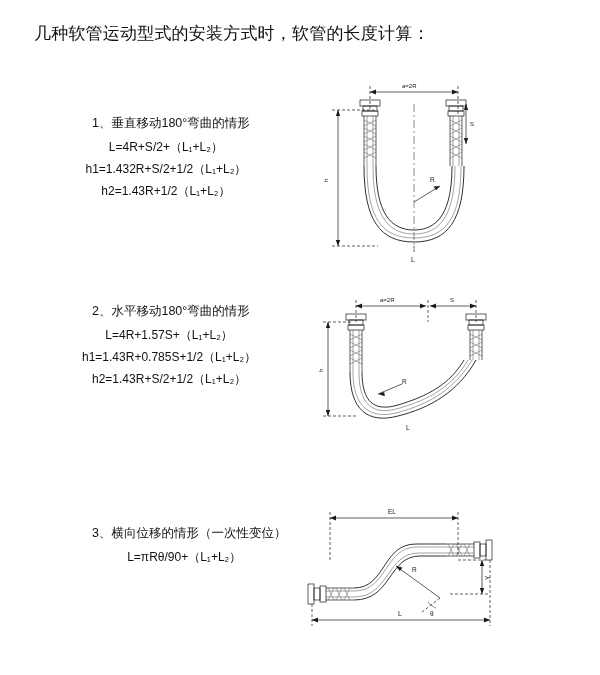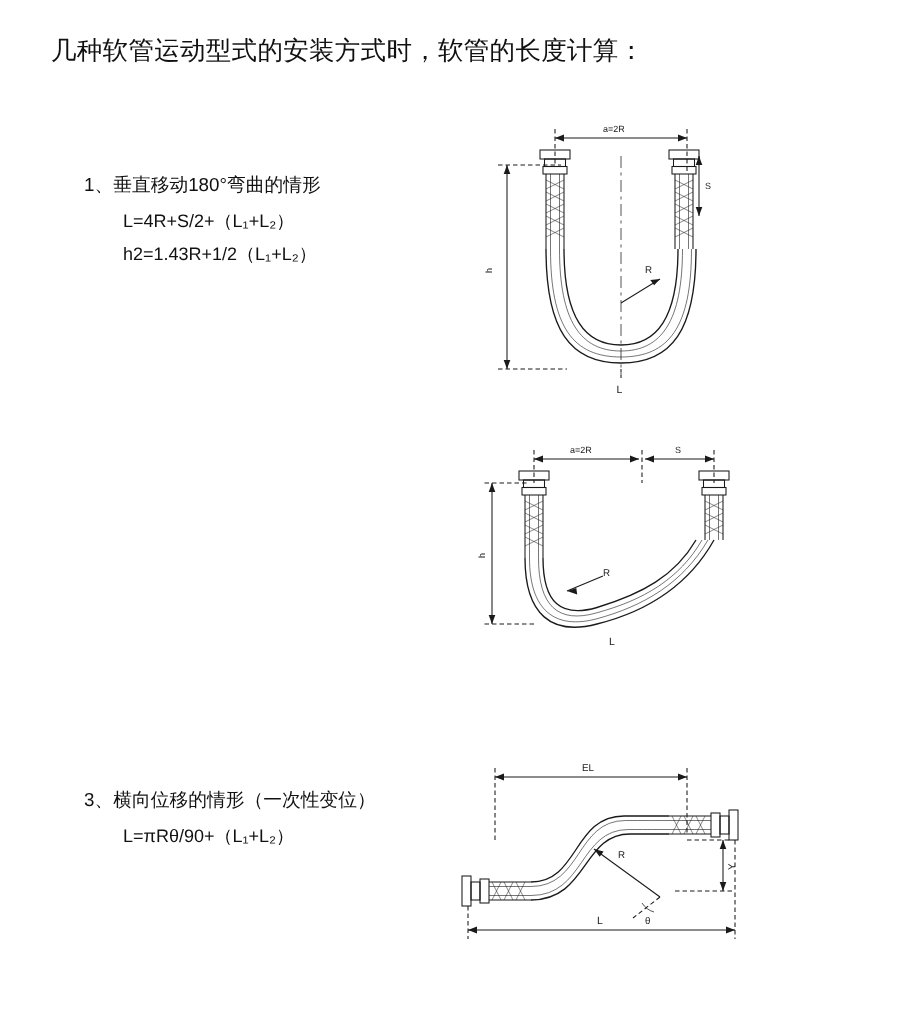--- a/index.html
+++ b/index.html
@@ -33,42 +33,45 @@
     position: absolute;
     font-size: 12px;
     line-height: 22px;
     color: #111;
     white-space: nowrap;
   }
   .sec-title {
     font-size: 12.5px;
     margin-bottom: 2px;
     white-space: nowrap;
+    margin-left: 36px;
   }
   .sec-formula {
     margin-left: 26px;
     white-space: nowrap;
+    text-align: center;
   }
   .fig {
     position: absolute;
   }
   .fig svg {
     display: block;
   }
 </style>
 </head>
 <body>
 
 <div class="page">
 
   <div class="heading">几种软管运动型式的安装方式时，软管的长度计算：</div>
 
   <div class="sec-text" style="left:56px; top:112px;">
     <div class="sec-title">1、垂直移动180°弯曲的情形</div>
     <div class="sec-formula">L=4R+S/2+（L₁+L₂）</div>
+    <div class="sec-formula">h1=1.432R+S/2+1/2（L₁+L₂）</div>
     <div class="sec-formula">h2=1.43R+1/2（L₁+L₂）</div>
   </div>
 
   <div class="fig" style="left:318px; top:70px;">
     <svg width="170" height="200" viewBox="0 0 170 200">
       <g stroke="#1a1a1a" fill="none" stroke-width="0.7">
 
         <line x1="52" y1="22" x2="140" y2="22"></line>
         <path d="M52 22 l6 -2.4 v4.8 z" fill="#1a1a1a" stroke="none"></path>
         <path d="M140 22 l-6 -2.4 v4.8 z" fill="#1a1a1a" stroke="none"></path>
@@ -140,20 +143,26 @@
         <line x1="96" y1="132" x2="122" y2="116"></line>
         <path d="M122 116 l-6.5 0.6 l2.6 3.6 z" fill="#1a1a1a" stroke="none"></path>
         <text x="112" y="112" font-size="6.5" fill="#1a1a1a" stroke="none" font-family="Liberation Sans, sans-serif">R</text>
 
         <text x="93" y="192" font-size="7" fill="#1a1a1a" stroke="none" font-family="Liberation Sans, sans-serif">L</text>
         <line x1="96" y1="176" x2="96" y2="184" stroke-dasharray="2,2"></line>
       </g>
     </svg>
   </div>
 
+  <div class="sec-text" style="left:56px; top:300px;">
+    <div class="sec-title">2、水平移动180°弯曲的情形</div>
+    <div class="sec-formula">L=4R+1.57S+（L₁+L₂）</div>
+    <div class="sec-formula">h1=1.43R+0.785S+1/2（L₁+L₂）</div>
+    <div class="sec-formula">h2=1.43R+S/2+1/2（L₁+L₂）</div>
+  </div>
 
   <div class="fig" style="left:318px; top:288px;">
     <svg width="180" height="150" viewBox="0 0 180 150">
       <g stroke="#1a1a1a" fill="none" stroke-width="0.7">
 
         <line x1="38" y1="18" x2="108" y2="18"></line>
         <path d="M38 18 l6 -2.4 v4.8 z" fill="#1a1a1a" stroke="none"></path>
         <path d="M108 18 l-6 -2.4 v4.8 z" fill="#1a1a1a" stroke="none"></path>
         <text x="62" y="14" font-size="6" fill="#1a1a1a" stroke="none" font-family="Liberation Sans, sans-serif">a=2R</text>
 

